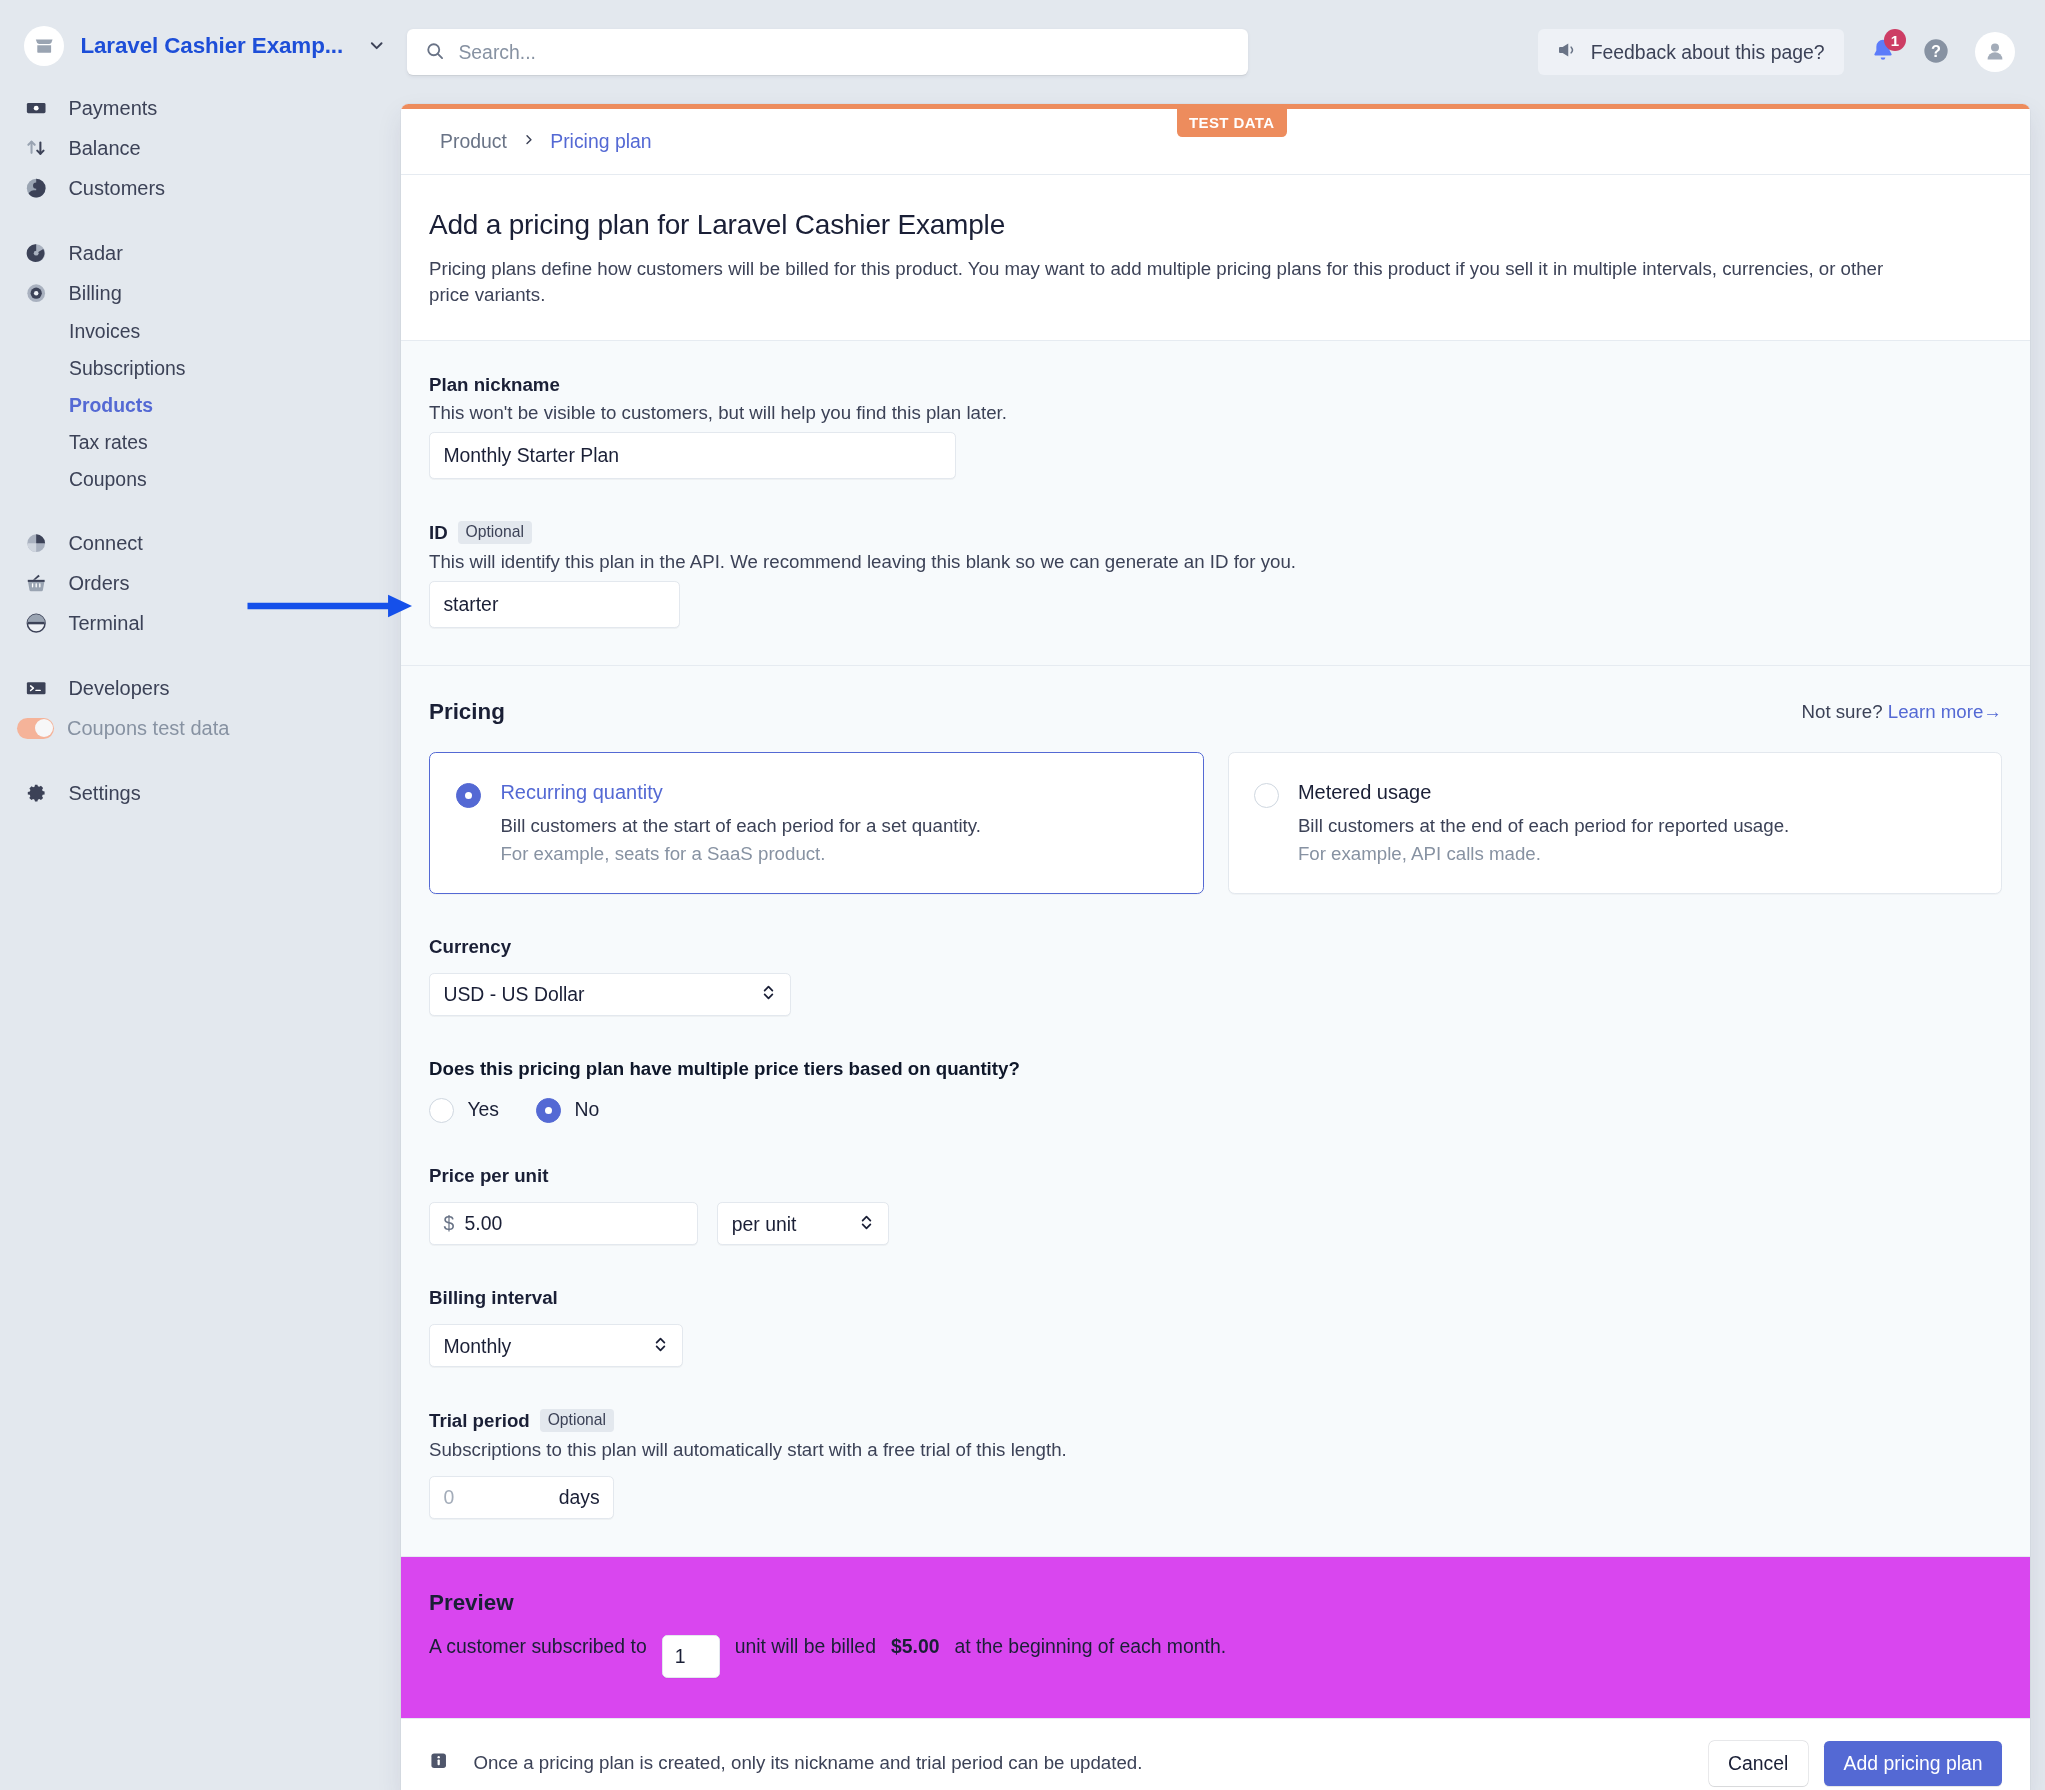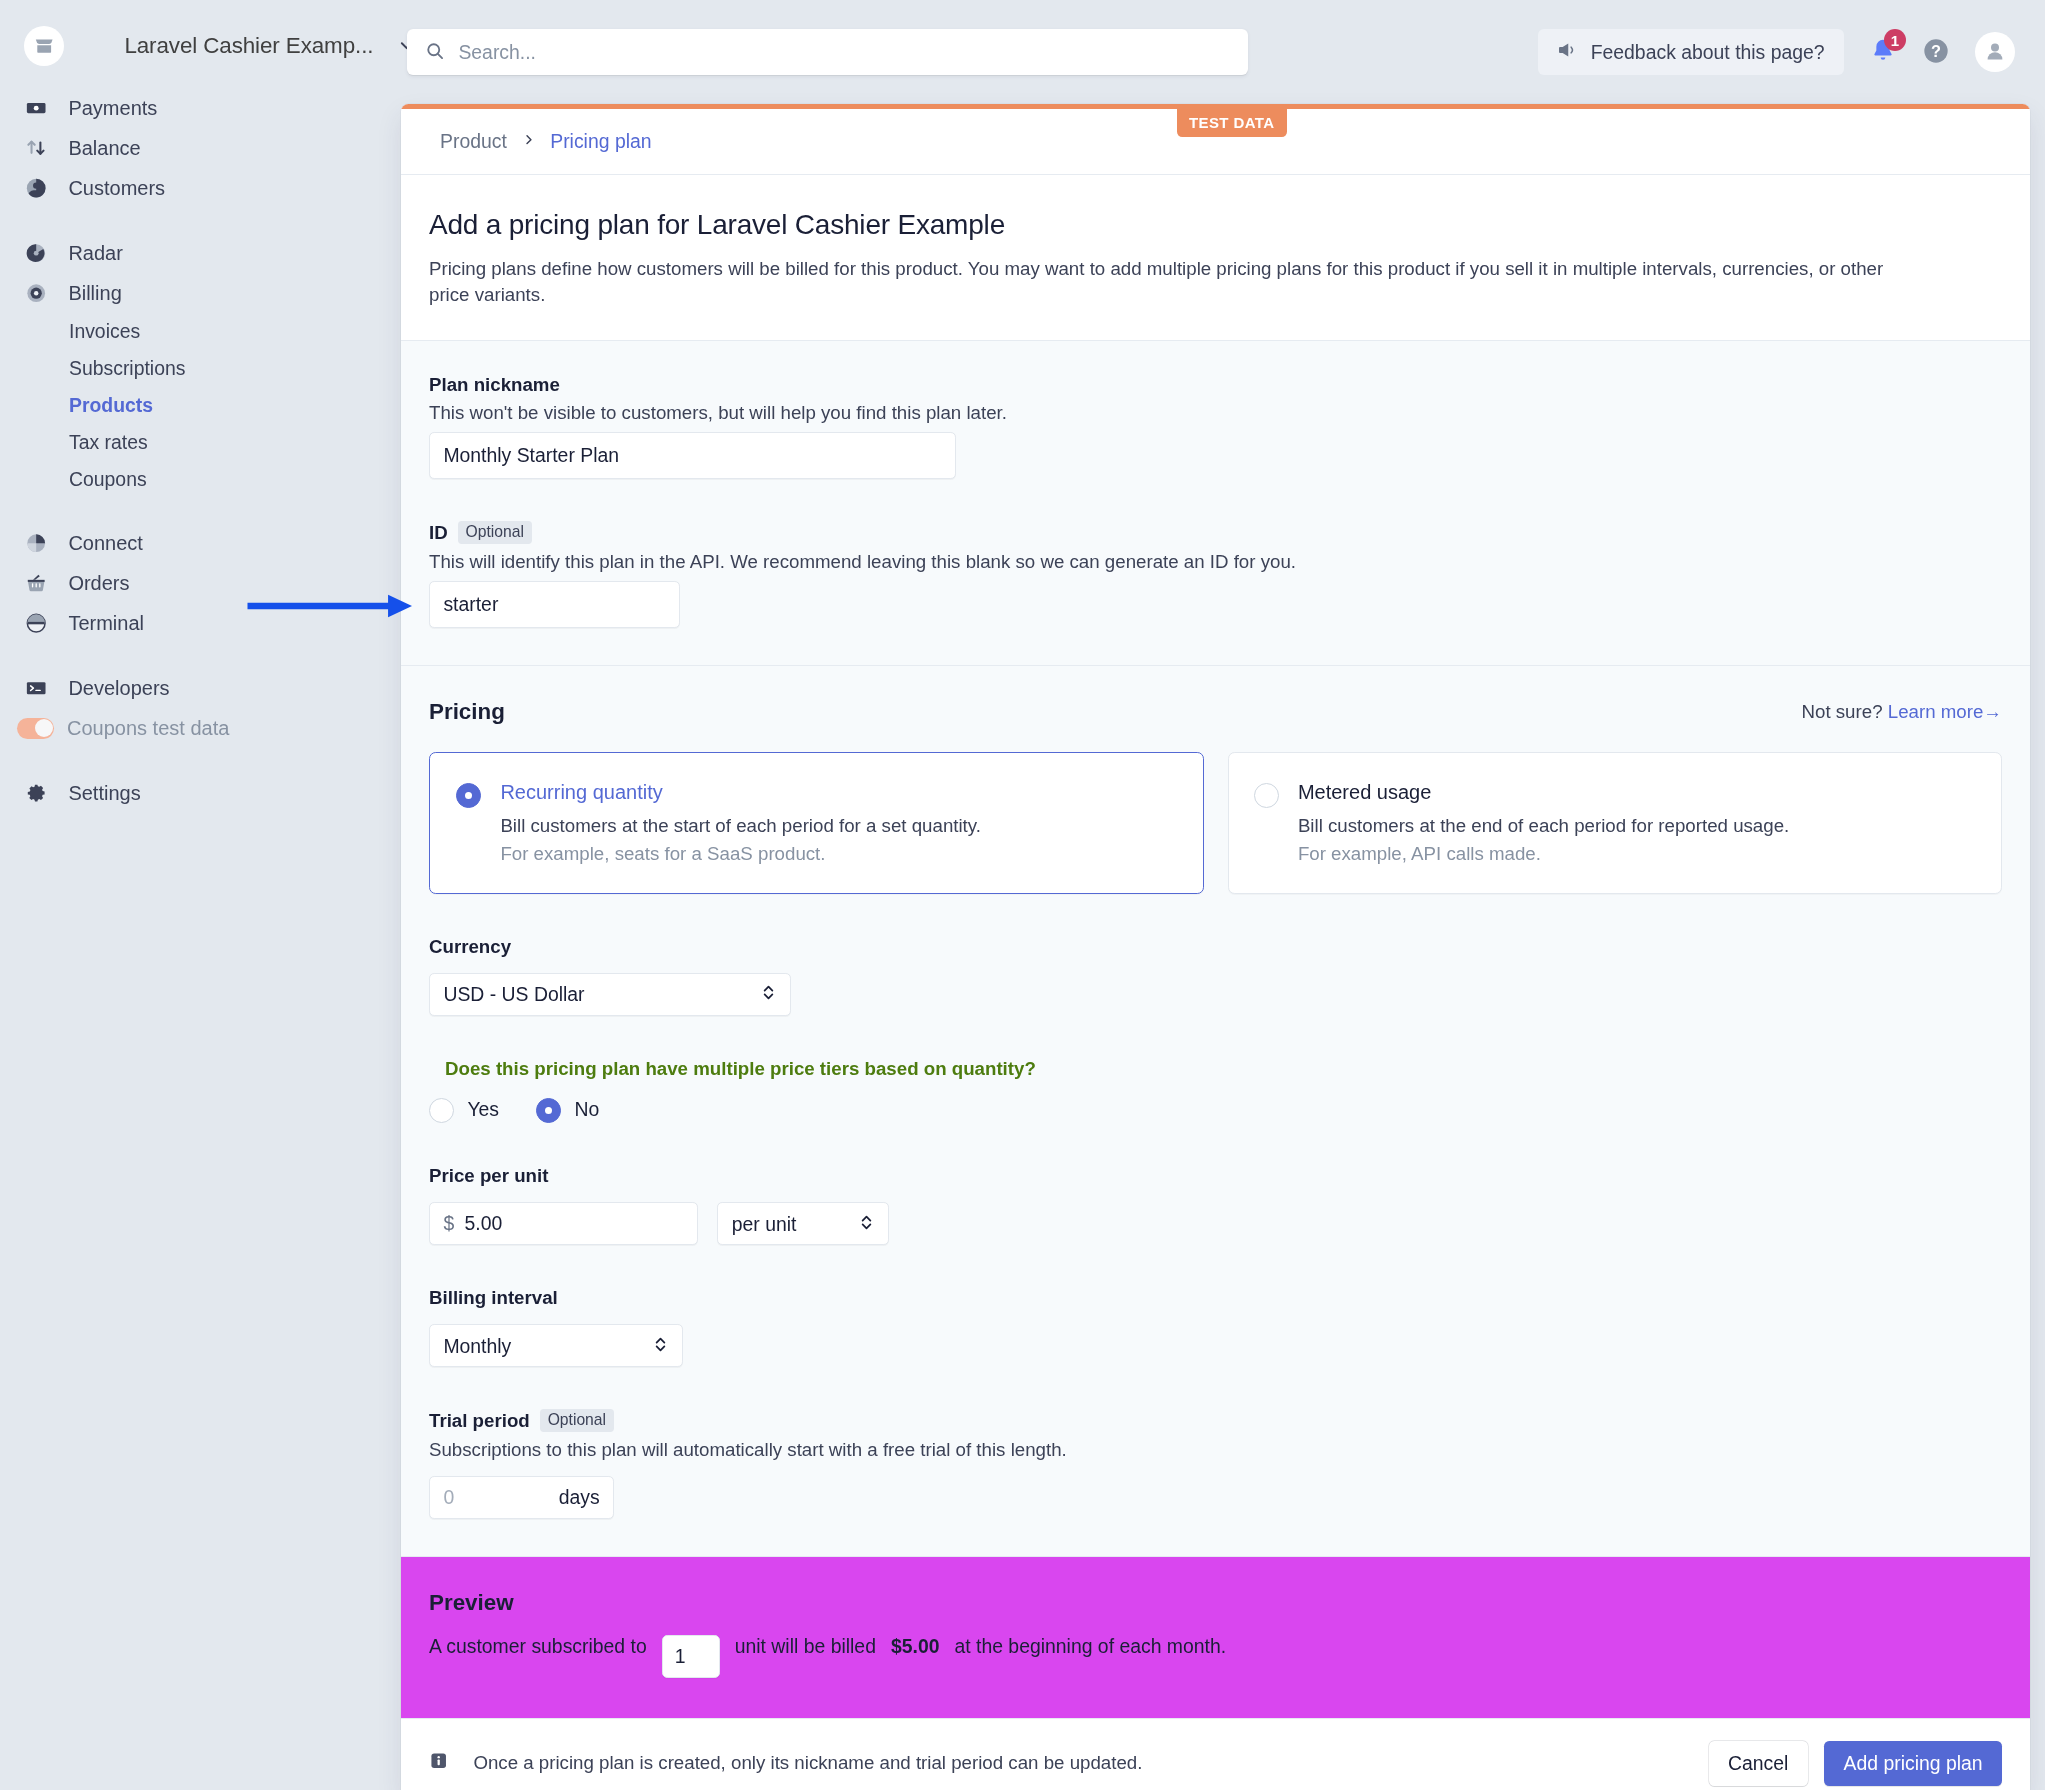--- a/index.html
+++ b/index.html
@@ -24,22 +24,22 @@
     padding: 28px 0 0 24px;
     height: 63px;
   }
   .brand-logo {
     width: 40px; height: 40px; border-radius: 50%;
     background: #ffffff;
     display: flex; align-items: center; justify-content: center;
     flex: 0 0 40px;
   }
   .brand-name {
-    font-size: 22.4px; font-weight: 400; color: #404040;
-    letter-spacing: -0.1px; white-space: nowrap; margin-left: 44px;
+    font-size: 22.4px; font-weight: 700; color: #1d4ed8;
+    letter-spacing: -0.1px; white-space: nowrap;
   }
   .brand-caret { margin-left: 7.5px; display: flex; align-items: center; }
 
   .nav { margin-top: 25px; }
   .nav-group { margin-bottom: 25px; }
   .nav-item {
     display: flex; align-items: center; gap: 18px;
     height: 40px; padding-left: 22.4px;
     font-size: 20px; color: #3c4257; font-weight: 400;
     cursor: pointer;
@@ -211,21 +211,21 @@
     padding: 0 46px 0 13.4px; outline: 0; cursor: pointer;
   }
   .select-arrow {
     position: absolute; right: 15px; top: 50%; transform: translateY(-50%);
     pointer-events: none;
   }
   .w-currency { width: 362px; }
   .w-interval { width: 254px; }
   .w-perunit { width: 172px; }
 
-  .question { font-size: 18.7px; font-weight: 700; color: #4d7c0f; margin-bottom: 16.4px; margin-left: 16px; }
+  .question { font-size: 18.7px; font-weight: 700; color: #0f172a; margin-bottom: 16.4px; }
   .radio-line { display: flex; align-items: center; gap: 37px; }
   .radio-opt { display: flex; align-items: center; gap: 13.4px; cursor: pointer; }
   .radio-opt span { font-size: 19.4px; color: #1a1f36; }
 
   .price-row { display: flex; gap: 19.4px; align-items: flex-start; margin-top: 15px; }
   .price-input-wrap {
     width: 269px; height: 43px; background: #fff;
     border: 0.7px solid #e3e8ee; border-radius: 5.2px;
     box-shadow: 0 0.7px 0.7px rgba(0,0,0,.04);
     display: flex; align-items: center; padding: 0 13.4px; gap: 10.4px;

